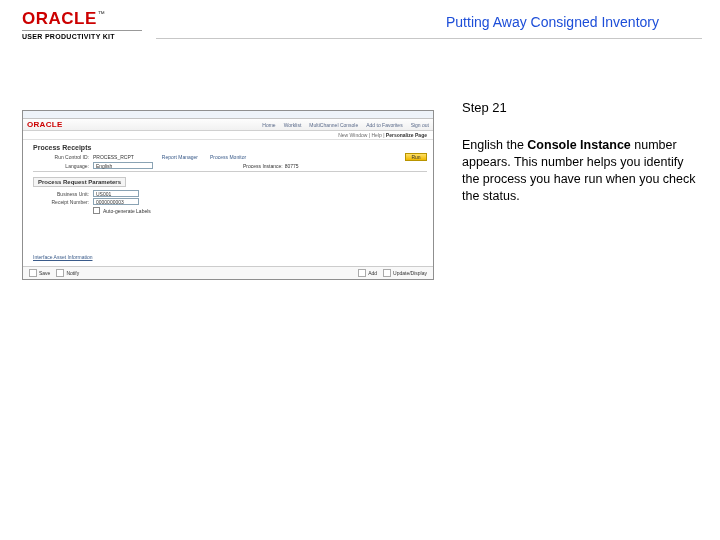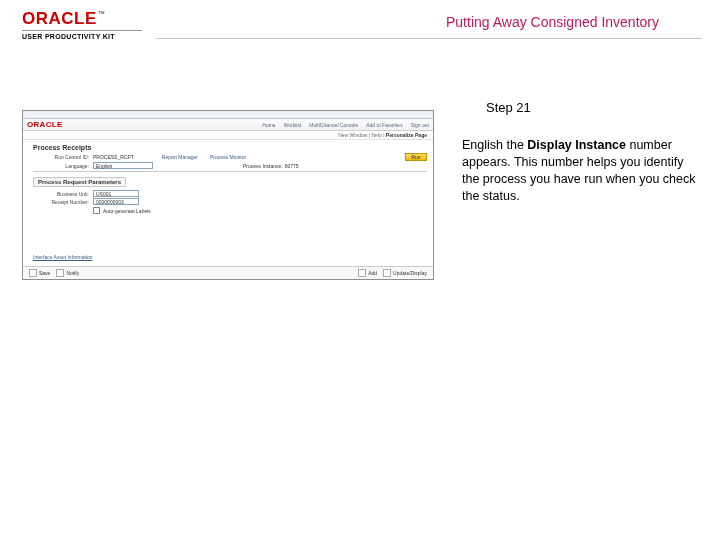--- a/index.html
+++ b/index.html
@@ -46,21 +46,21 @@
     letter-spacing: 0.3px;
     color: #000;
     font-weight: 600;
   }
   .title-bar {
     flex: 1;
     text-align: left;
     padding-left: 296px;
     padding-top: 4px;
     font-size: 14px;
-    color: #be185d;
+    color: #1d4ed8;
   }
   .title-underline {
     position: absolute;
     left: 156px;
     right: 18px;
     top: 38px;
     height: 1px;
     background: #c7c7c7;
   }
   .content {
@@ -132,21 +132,20 @@
   .ss-footer .spacer { flex:1;}
   .instruction-pane {
     flex: 1;
     padding-left: 28px;
     padding-top: 6px;
   }
   .step {
     font-size: 13px;
     color: #000;
     margin-bottom: 22px;
-    margin-left: 24px;
   }
   .instr {
     font-size: 12.5px;
     color: #000;
     line-height: 1.35;
   }
   .instr b { font-weight: 700; }
 </style>
 </head>
 <body>
@@ -224,16 +223,16 @@
       <span>Add</span>
       <span style="width:6px;"></span>
       <span class="ficon"></span>
       <span>Update/Display</span>
     </div>
   </div>
 
   <div class="instruction-pane">
     <div class="step">Step 21</div>
     <div class="instr">
-      <span>English the </span><b>Display Instance</b><span> number appears. This number helps you identify the process you have run when you check the status.</span>
+      <span>English the </span><b>Console Instance</b><span> number appears. This number helps you identify the process you have run when you check the status.</span>
     </div>
   </div>
 </div>
 
 </body></html>

